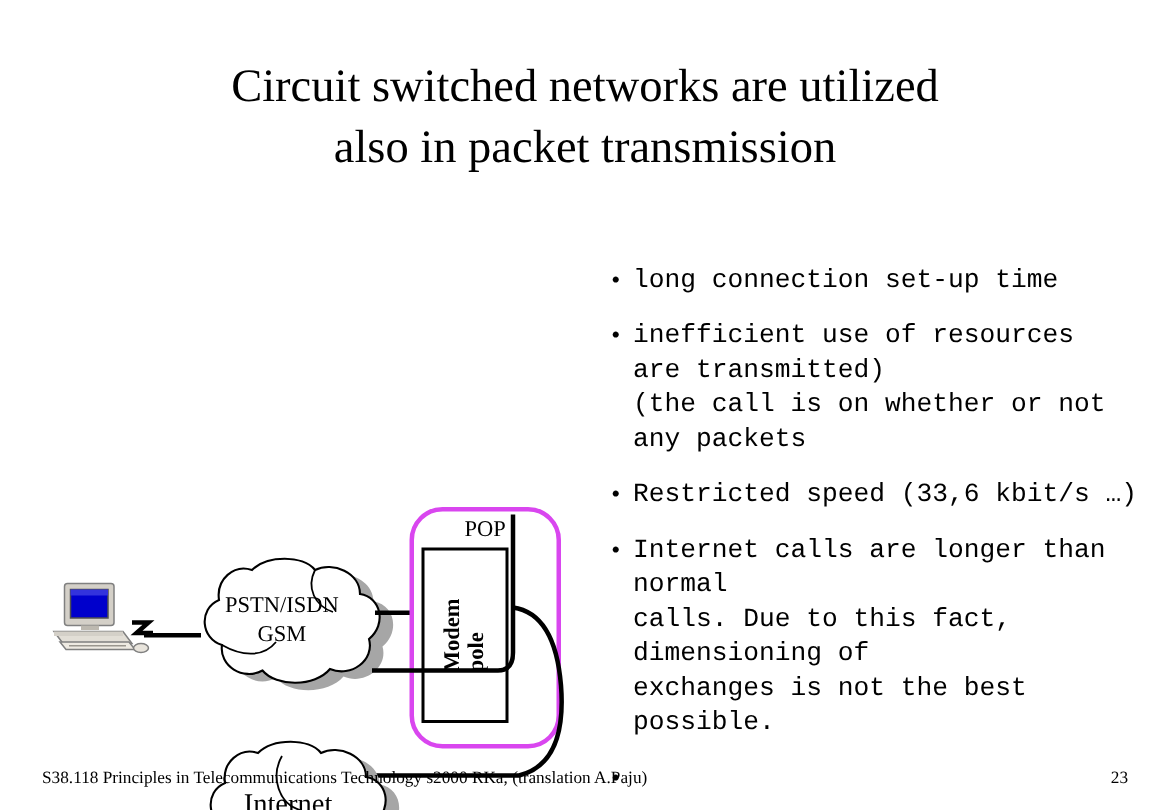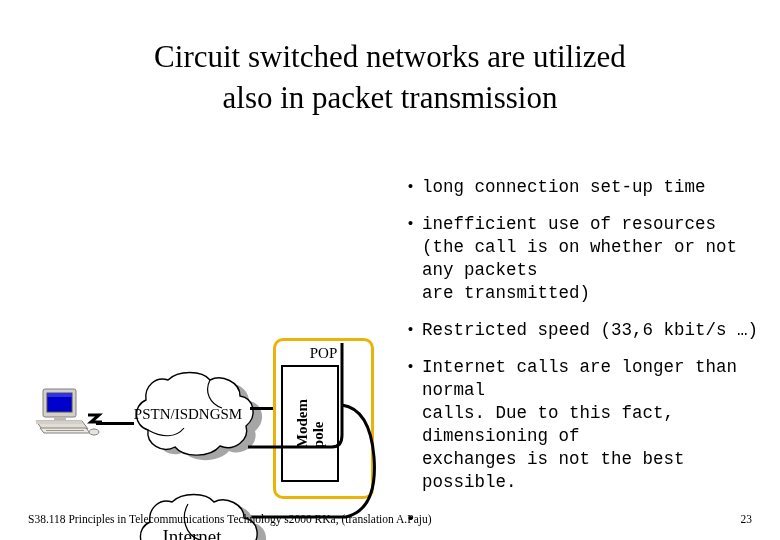--- a/index.html
+++ b/index.html
@@ -35,37 +35,37 @@
 
   
   .pc-line{position:absolute;left:96px;top:262px;width:38px;height:3px;background:#000;}
   .pc-zig{position:absolute;left:86px;top:250px;width:18px;height:18px;}
 
   
   .cloud{position:absolute;}
   .cloud svg{display:block;overflow:visible;}
   .cloud-label{
     position:absolute;left:0;top:0;width:100%;height:100%;
-    display:flex;align-items:center;justify-content:center;
+    display:flex;flex-direction:column;align-items:center;justify-content:center;
     font-family:"Liberation Serif", serif;
     font-size:15px;line-height:19px;color:#000;text-align:center;
     pointer-events:none;
   }
   #cloud-pstn{left:118px;top:208px;width:140px;height:92px;}
   #cloud-pstn .cloud-label{padding-right:8px;}
   #cloud-inet{left:122px;top:330px;width:140px;height:92px;}
   #cloud-inet .cloud-label{font-size:19px;padding-right:12px;padding-bottom:10px;}
 
   
   .c2p-line{position:absolute;left:250px;top:247px;width:33px;height:3px;background:#000;}
 
   
   .pop-box{
     position:absolute;left:273px;top:178px;width:95px;height:155px;
-    border:3px solid #eab308;border-radius:10px;background:#fff;
+    border:3px solid #d946ef;border-radius:22px;background:#fff;
   }
   .pop-label{
     position:absolute;left:0;top:4px;width:100%;
     text-align:center;font-size:15px;font-family:"Liberation Serif", serif;
   }
   .modem-box{
     position:absolute;left:5px;top:24px;width:54px;height:113px;
     border:2px solid #000;background:#fff;
     display:flex;align-items:center;justify-content:center;
   }
@@ -214,22 +214,22 @@
   </div>
 
   <div class="bullets">
 
     <div class="bullet">
       <span class="cont">long connection set-up time</span>
     </div>
 
     <div class="bullet">
       <span class="cont">inefficient use of resources</span>
+      <span class="cont">are transmitted)</span>
       <span class="cont">(the call is on whether or not any packets</span>
-      <span class="cont">are transmitted)</span>
     </div>
 
     <div class="bullet">
       <span class="cont">Restricted speed (33,6 kbit/s …)</span>
     </div>
 
     <div class="bullet">
       <span class="cont">Internet calls are longer than normal</span>
       <span class="cont">calls. Due to this fact, dimensioning of</span>
       <span class="cont">exchanges is not the best possible.</span>

